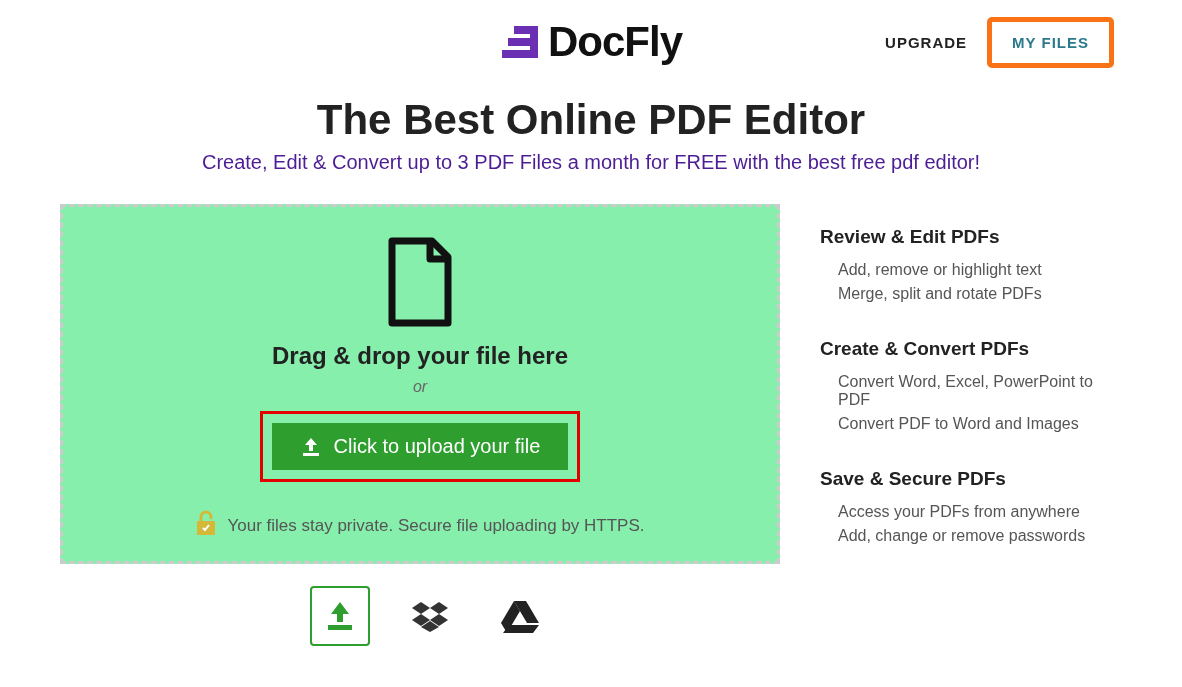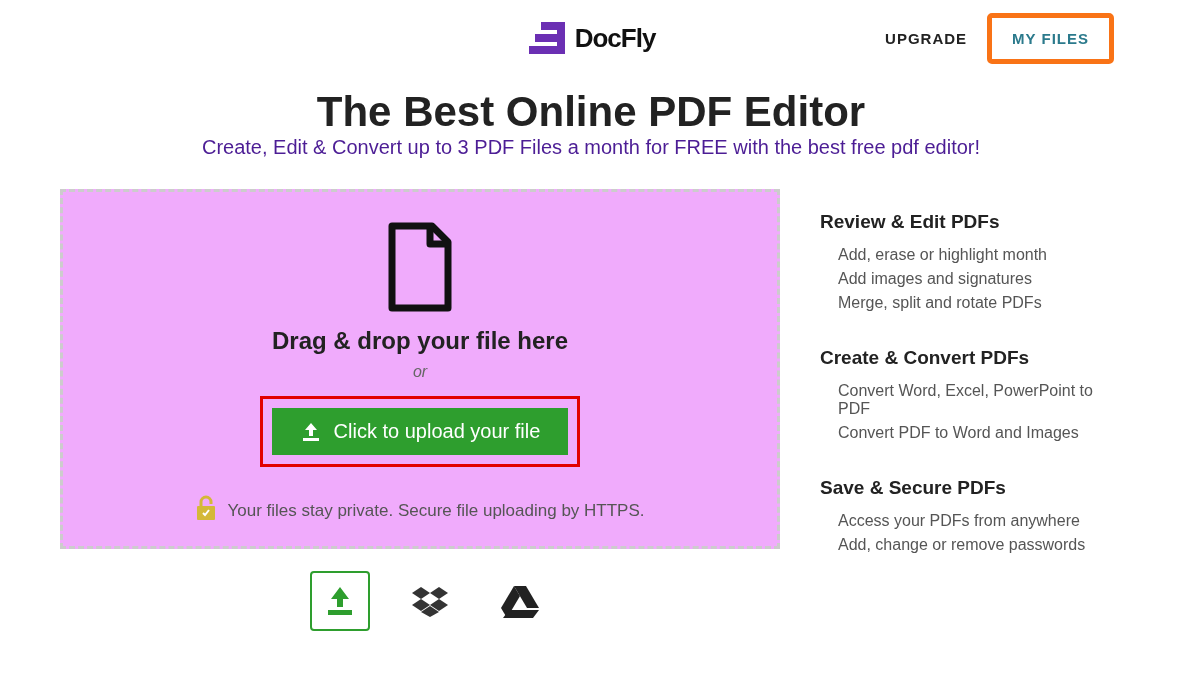--- a/index.html
+++ b/index.html
@@ -1,33 +1,33 @@
 <!DOCTYPE html>
 <html><head>
   <meta charset="utf-8">
   <style>
     * { margin: 0; padding: 0; box-sizing: border-box; }
     body { font-family: -apple-system, BlinkMacSystemFont, "Segoe UI", Helvetica, Arial, sans-serif; background: #fff; color: #222; width: 1182px; }
     
     .header { display: flex; align-items: center; justify-content: center; padding: 18px 60px 10px; position: relative; }
     .logo { display: flex; align-items: center; gap: 8px; }
     .logo-icon { width: 40px; height: 40px; }
-    .logo-text { font-size: 26px; font-weight: 800; color: #111; letter-spacing: -1px; }
+    .logo-text { font-size: 42px; font-weight: 800; color: #111; letter-spacing: -1px; }
     .header-nav { position: absolute; right: 68px; display: flex; align-items: center; gap: 20px; }
     .nav-upgrade { font-size: 15px; font-weight: 700; color: #222; letter-spacing: 1px; cursor: pointer; }
     .nav-myfiles { font-size: 15px; font-weight: 700; color: #2b7a8c; letter-spacing: 1px; border: 5px solid #f97316; border-radius: 5px; padding: 12px 20px; cursor: pointer; }
     
     .hero { text-align: center; padding: 20px 60px 30px; }
-    .hero-title { font-size: 42px; font-weight: 700; color: #222; margin-bottom: 0; }
+    .hero-title { font-size: 42px; font-weight: 700; color: #222; margin-bottom: 7px; }
     .hero-subtitle { font-size: 20px; color: #4c1d95; }
     
     .main { display: flex; padding: 0 60px; gap: 40px; }
     
     .dropzone-wrap { flex: 0 0 720px; }
-    .dropzone { border: 3px dashed #ccc; background: #f0abfc; padding: 30px 20px 25px; text-align: center; }
+    .dropzone { border: 3px dashed #ccc; background: #86efac; padding: 30px 20px 25px; text-align: center; }
     .file-icon { margin: 0 auto 15px; display: block; }
     .drop-text { font-size: 24px; font-weight: 700; color: #222; margin-bottom: 8px; }
     .or-text { font-size: 16px; color: #666; font-style: italic; margin-bottom: 15px; }
     .upload-btn-wrap { display: inline-block; border: 3px solid #e20000; padding: 9px; }
     .upload-btn { background: #2e9e2e; color: #fff; font-size: 20px; padding: 12px 28px; cursor: pointer; border: none; display: flex; align-items: center; gap: 12px; }
     .secure-row { margin-top: 28px; display: flex; align-items: flex-end; justify-content: center; gap: 10px; color: #555; font-size: 17px; }
     
     .source-row { display: flex; gap: 30px; margin-top: 22px; padding-left: 250px; align-items: center; }
     .source-btn { width: 60px; height: 60px; display: flex; align-items: center; justify-content: center; cursor: pointer; border: 2px solid transparent; border-radius: 4px; }
     .source-btn.active { border-color: #2e9e2e; }
@@ -111,22 +111,21 @@
           <path d="M13 2 L0 24 L6 34 L19 12 Z" fill="#222"></path>
           <path d="M8 26 L38 26 L32 34 L2 34 Z" fill="#222"></path>
         </svg>
       </div>
     </div>
   </div>
 
   <div class="sidebar">
     <div class="side-section">
       <div class="side-heading">Review &amp; Edit PDFs</div>
-      <div class="side-item">Add, erase or highlight month</div>
-      <div class="side-item">Add images and signatures</div>
+      <div class="side-item">Add, remove or highlight text</div>
       <div class="side-item">Merge, split and rotate PDFs</div>
     </div>
     <div class="side-section">
       <div class="side-heading">Create &amp; Convert PDFs</div>
       <div class="side-item">Convert Word, Excel, PowerPoint to PDF</div>
       <div class="side-item">Convert PDF to Word and Images</div>
     </div>
     <div class="side-section">
       <div class="side-heading">Save &amp; Secure PDFs</div>
       <div class="side-item">Access your PDFs from anywhere</div>

